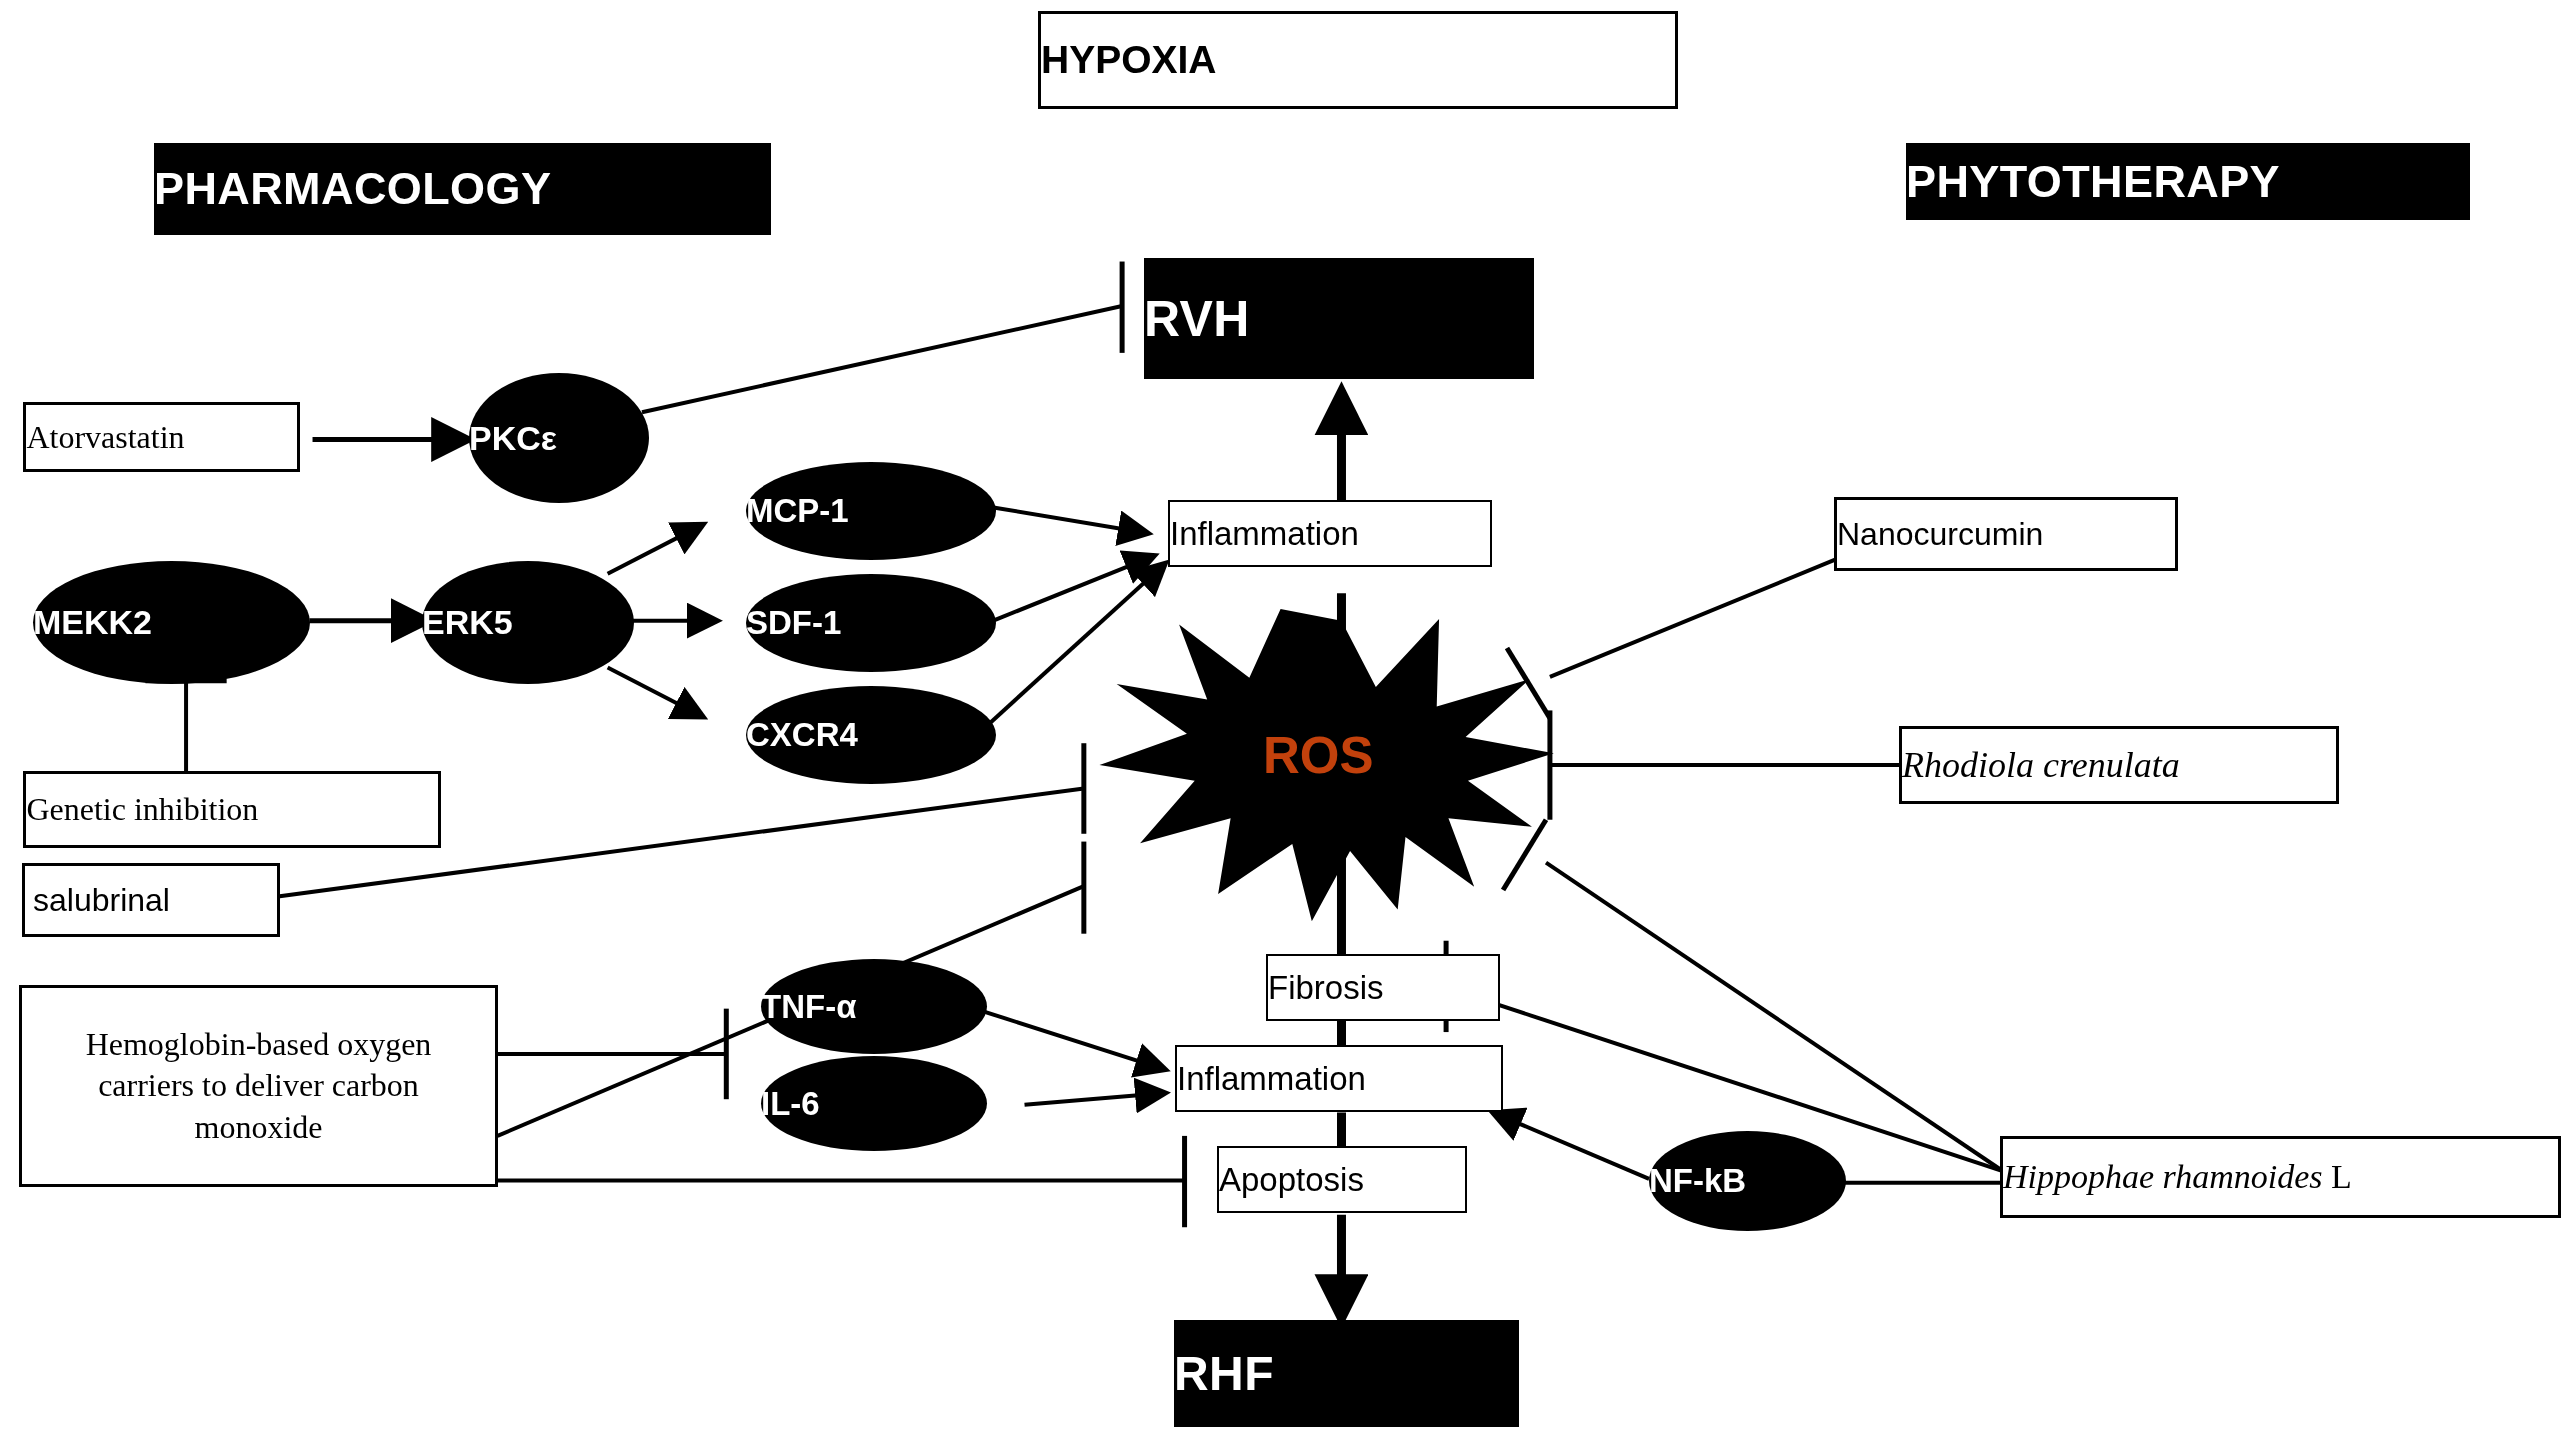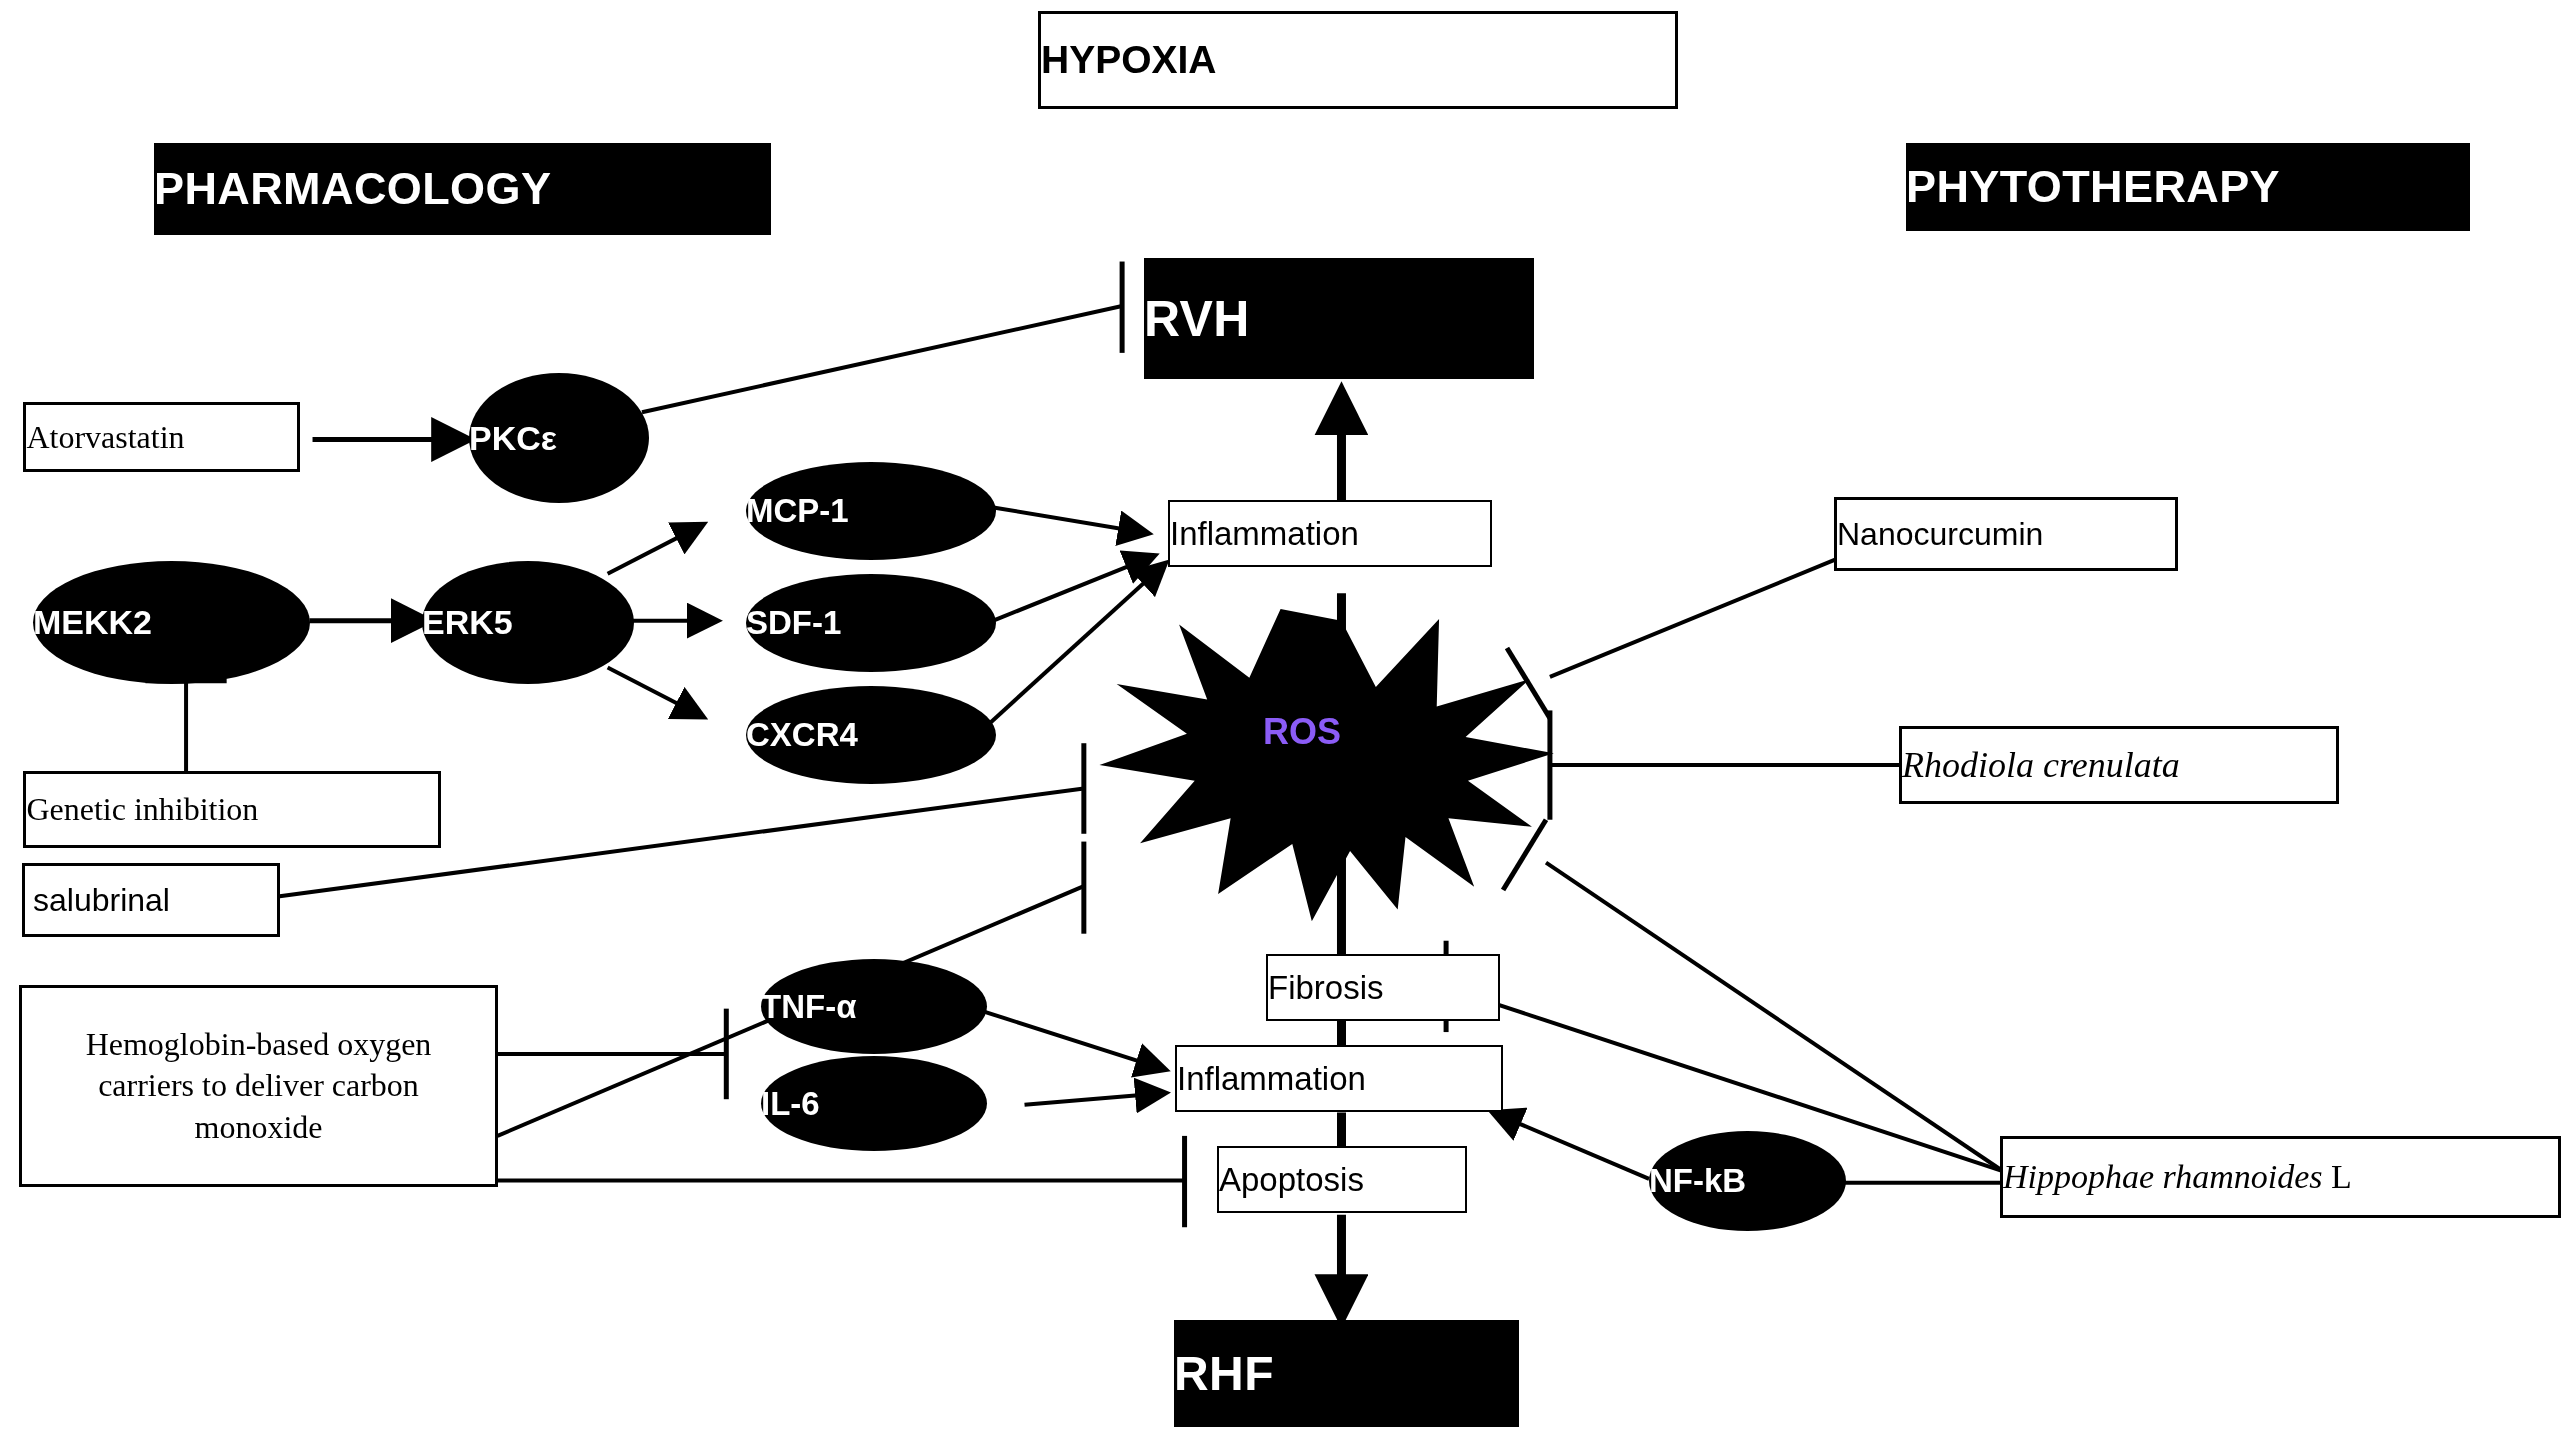--- a/index.html
+++ b/index.html
@@ -114,21 +114,21 @@
   </svg>
 
   <div class="node whitebox" style="left:1038px;top:11px;width:640px;height:98px;font-size:39px;font-weight:bold;">
     <span>HYPOXIA</span>
   </div>
 
   <div class="node blackbox" style="left:154px;top:143px;width:617px;height:92px;font-size:45px;">
     <span>PHARMACOLOGY</span>
   </div>
 
-  <div class="node blackbox" style="left:1906px;top:143px;width:564px;height:88px;font-size:45px;">
+  <div class="node blackbox" style="left:1906px;top:143px;width:564px;height:77px;font-size:45px;">
     <span>PHYTOTHERAPY</span>
   </div>
 
   <div class="node blackbox" style="left:1144px;top:258px;width:390px;height:121px;font-size:50px;">
     <span>RVH</span>
   </div>
 
   <div class="node blackbox" style="left:1174px;top:1320px;width:345px;height:107px;font-size:48px;">
     <span>RHF</span>
   </div>
@@ -178,21 +178,21 @@
   </div>
 
   <div class="node ellipse" style="left:761px;top:1056px;width:226px;height:95px;font-size:33px;">
     <span>IL-6</span>
   </div>
 
   <div class="node ellipse" style="left:1649px;top:1131px;width:197px;height:100px;font-size:33px;">
     <span>NF-kB</span>
   </div>
 
-  <div class="node" style="left:1263px;top:704px;width:156px;height:55px;font-size:36px;color:#8b5cf6;font-weight:bold;">
+  <div class="node" style="left:1263px;top:728px;width:156px;height:55px;font-size:51px;color:#c2410c;font-weight:bold;">
     <span>ROS</span>
   </div>
 
   <div class="node whitebox thin" style="left:1168px;top:500px;width:324px;height:67px;font-size:33px;">
     <span>Inflammation</span>
   </div>
 
   <div class="node whitebox thin" style="left:1224px;top:954px;width:234px;height:67px;font-size:33px;margin-left:42px;">
     <span>Fibrosis</span>
   </div>

